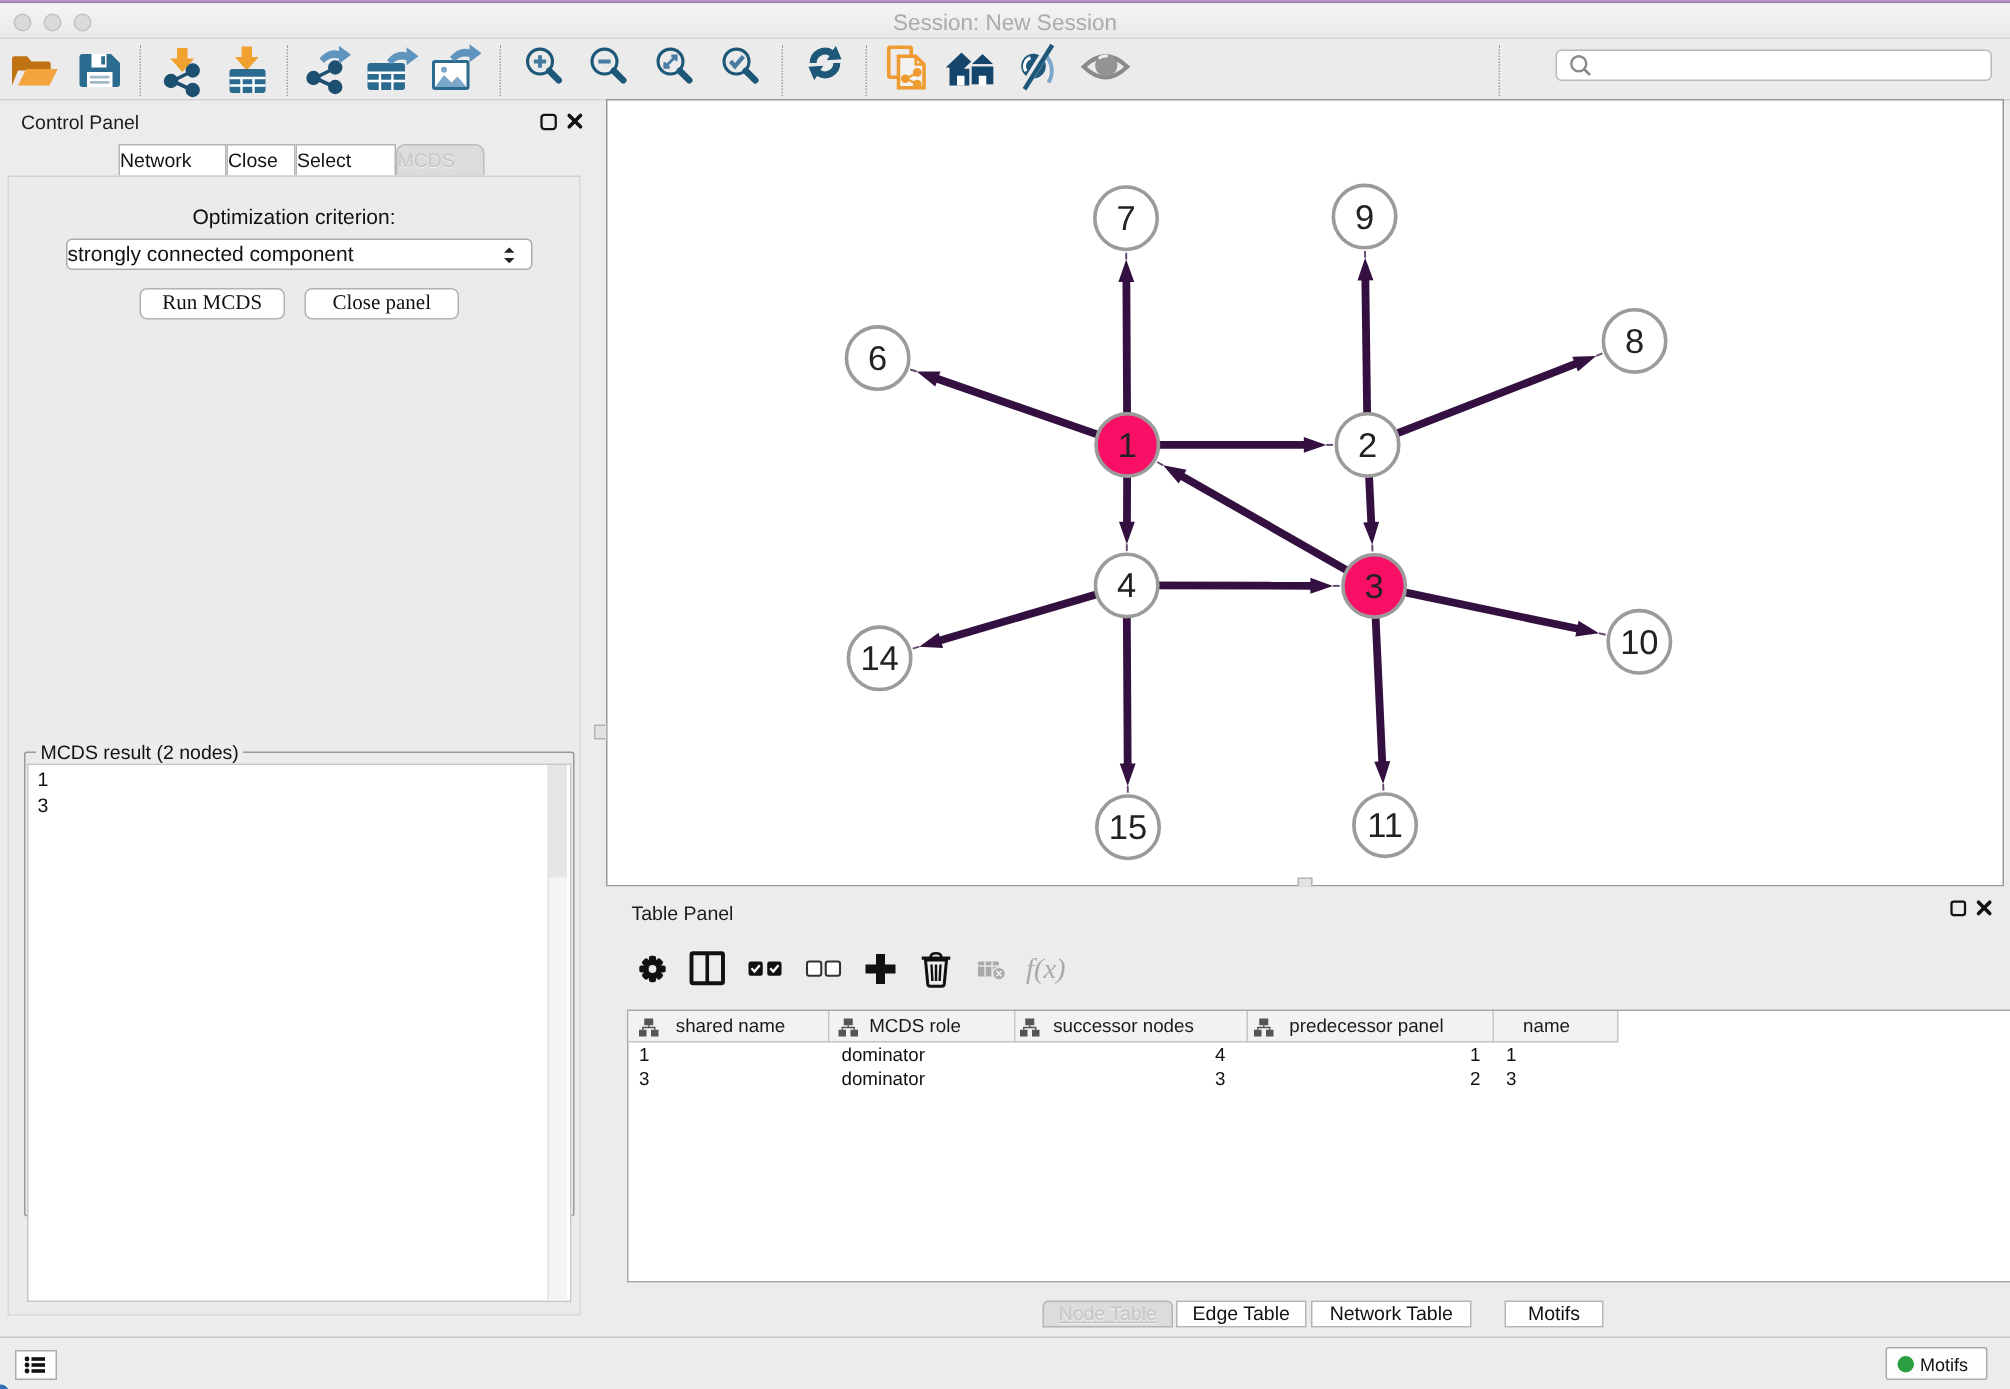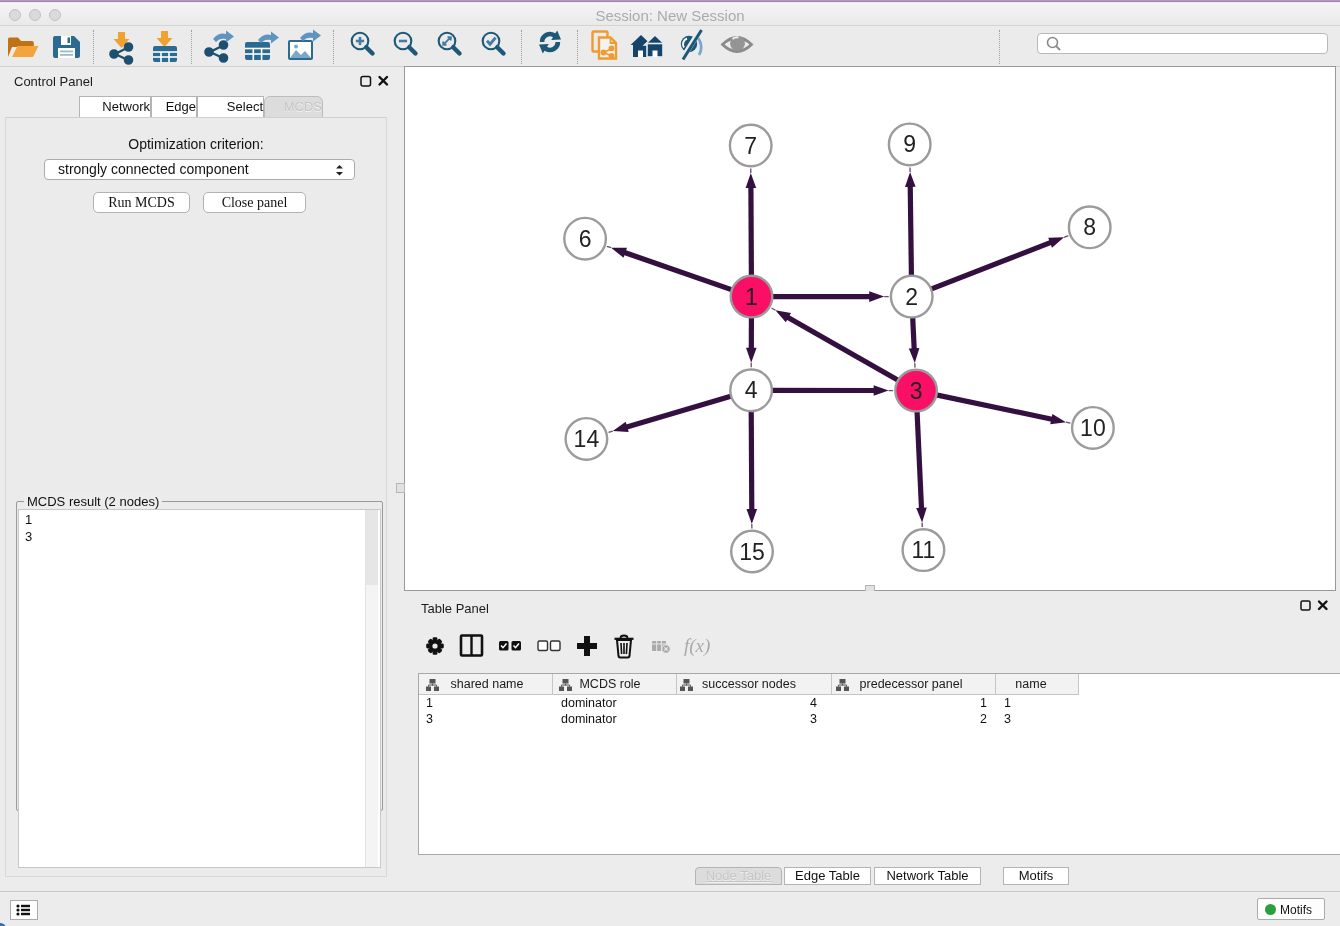--- a/index.html
+++ b/index.html
@@ -8,25 +8,25 @@
 #topline { left:0; top:0; width:1340px; height:2px; background:#ba96c6; border-bottom:1px solid #a183b0; }
 #titlebar { left:0; top:3px; width:1340px; height:23px; background:linear-gradient(#f4f4f4,#e9e9e9); border-bottom:1px solid #d4d4d4; }
 .tl { position:absolute; top:6px; width:12px; height:12px; border-radius:50%; background:#dadada; border:1px solid #c2c2c2; }
 #title { width:100%; text-align:center; top:4px; font-size:15px; color:#ababab; }
 #toolbar { left:0; top:27px; width:1340px; height:40px; background:#ebebeb; border-bottom:1px solid #d2d2d2; }
 .sep { position:absolute; top:3px; height:34px; width:0; border-left:1px dotted #9f9f9f; }
 #search { left:1037px; top:6px; width:291px; height:21px; background:#fff; border:1px solid #b9b9b9; border-radius:4px; }
 
 #cp { left:0; top:68px; width:392px; height:823px; background:#ececec; }
 #cp-title { left:14px; top:6px; font-size:13px; color:#1c1c1c; }
-.tab { position:absolute; top:28px; height:22px; background:#fff; border:1px solid #b4b4b4; font-size:13px; color:#111; text-align:right; line-height:20px; }
+.tab { position:absolute; top:28px; height:22px; background:#fff; border:1px solid #b4b4b4; font-size:13px; color:#111; text-align:left; line-height:20px; }
 .tabsel { background:#dcdcdc; border:1px solid #bcbcbc; border-radius:6px 6px 0 0; color:#c6c6c6; text-shadow:0 1px 0 #f0f0f0; }
 #cp-inner { left:5px; top:49px; width:382px; height:760px; background:#ebebeb; border:1px solid #d8d8d8; border-top:1px solid #cfcfcf; }
 #optlabel { left:0; top:68px; width:100%; text-align:center; font-size:14px; color:#111; }
-#combo { left:44px; top:91px; width:311px; height:21px; background:#fff; border:1px solid #ababab; border-radius:4px; font-size:14px; color:#111; line-height:19px; padding-left:13px; }
+#combo { left:44px; top:91px; width:311px; height:21px; background:#fff; border:1px solid #ababab; border-radius:4px; font-size:14px; color:#111; line-height:19px; }
 .btn { position:absolute; top:124px; height:21px; background:#fff; border:1px solid #b2b2b2; border-radius:5px; font-size:14px; color:#111; text-align:center; line-height:19px;font-family:Liberation Serif, serif; }
 #grp { left:16px; top:433px; width:367px; height:310px; border:1px solid #9a9a9a; border-radius:2px; }
 #grplabel { left:7px; top:-8px; background:#ececec; padding:0 3px; font-size:13px; color:#111; }
 #grpwhite { left:1px; top:7px; width:363px; height:359px; background:#fff; border:1px solid #c8c8c8; font-size:13px; color:#111; line-height:16.5px; padding:2px 0 0 6px; }
 #grpsb { right:2px; top:0px; width:13px; height:357px; background:#f4f4f4; border-left:1px solid #e2e2e2; }
 #grpsbthumb { right:0px; top:0px; width:12px; height:75px; background:#e6e6e6; }
 
 #net { left:404px; top:66px; width:932px; height:525px; border:1px solid #999; background:#fff; }
 #net-tb { left:0; top:0; width:930px; height:21px; background:linear-gradient(#f2f2f2,#dcdcdc); border-bottom:1px solid #aaa; }
 #net-title { width:100%; text-align:center; top:3px; font-size:13.5px; color:#222; font-weight:bold; }
@@ -184,21 +184,21 @@
       </svg>
 </div>
 </div>
 <div class="abs" id="cp">
   <div class="abs" id="cp-title">Control Panel</div>
   <svg width="34" height="14" style="position:absolute;left:359px;top:7px">
     <rect x="2" y="1.5" width="9.5" height="9.5" rx="2" fill="none" stroke="#111" stroke-width="1.5"></rect>
     <path d="M20.5,2 L28,9.5 M28,2 L20.5,9.5" stroke="#111" stroke-width="2.4" stroke-linecap="round"></path>
   </svg>
   <div class="tab" style="left:79px;width:72px;">Network</div>
-  <div class="tab" style="left:151px;width:46px;">Edge</div>
+  <div class="tab" style="left:151px;width:46px;">Close</div>
   <div class="tab" style="left:197px;width:67px;">Select</div>
   <div class="tab tabsel" style="left:264px;width:59px;">MCDS</div>
   <div class="abs" id="cp-inner"></div>
   <div class="abs" id="optlabel">Optimization criterion:</div>
   <div class="abs" id="combo">strongly connected component
     <svg width="9" height="13" style="position:absolute;right:10px;top:4px">
         <path d="M1,4.5 L4.5,1 L8,4.5 Z M1,8 L4.5,11.5 L8,8 Z" fill="#222"></path>
       </svg>
   </div>
   <div class="btn" style="left:93px;width:97px;">Run MCDS</div>

